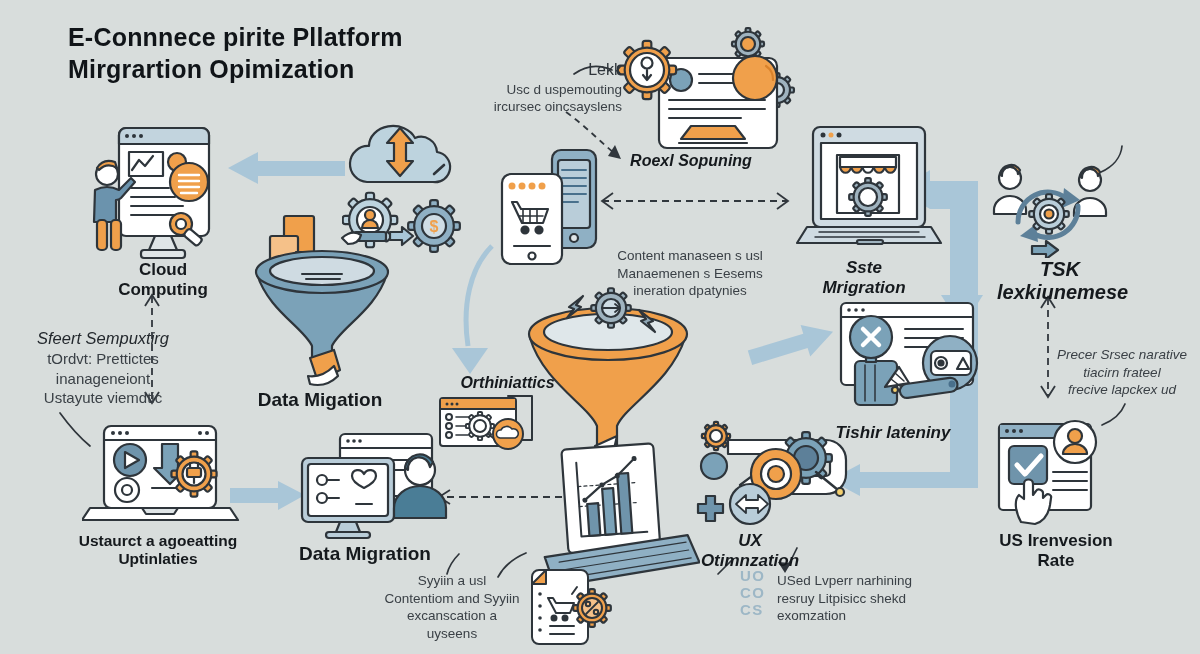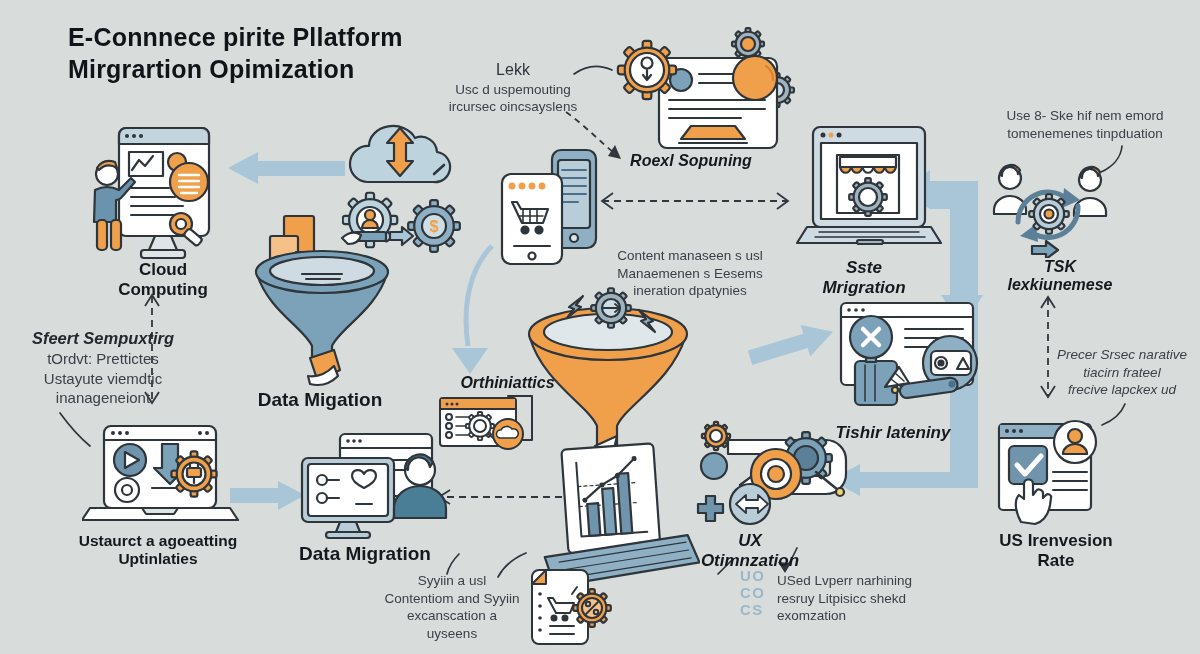--- a/index.html
+++ b/index.html
@@ -11,21 +11,21 @@
   .lbl{position:absolute;z-index:3;font-weight:bold;color:#15191d;text-align:center;
     font-size:17px;line-height:1.15;}
   .lbl.i{font-style:italic;}
   .lbl.big{font-size:19px;}
   .ann{position:absolute;z-index:3;color:#3a4046;font-size:13.5px;line-height:1.3;text-align:center;}
   .ann .l0{font-size:16px;color:#2f353b;}
   .ann.italic{font-style:italic;}
   .ann.left{text-align:left;}
   .title{position:absolute;z-index:3;font-weight:bold;font-size:25px;line-height:1.26;
     color:#101418;letter-spacing:.2px;}
-  .leftmid .l0{font-weight:bold;font-style:italic;font-size:16.5px;color:#23282d;}
+  .leftmid .l0{font-weight:normal;font-style:italic;font-size:16.5px;color:#23282d;}
   .leftmid{font-size:15px;}
   .ucs{position:absolute;z-index:3;font-weight:bold;font-size:15px;line-height:1.12;
     color:#9db7c6;letter-spacing:1.5px;text-align:left;}
 </style>
 </head>
 <body>
 
 <div class="canvas">
 
   <svg class="conn" width="1200" height="654">
@@ -436,44 +436,40 @@
       <circle cx="72" cy="44" r="15" fill="#f0a04b"></circle>
       <path d="M64,48 a4,4 0 0 1 1,-8 a6,5 0 0 1 11,-1 a4,4 0 0 1 3,9 z" fill="#fff" stroke-width="1.6"></path>
     </svg>
   </div>
 
   <div class="lbl" style="left:93px;top:260px;width:140px;">Cloud Computing</div>
   <div class="lbl big" style="left:240px;top:389px;width:160px;">Data Migation</div>
   <div class="lbl i" style="left:450px;top:374px;width:115px;font-size:16px;">Orthiniattics</div>
   <div class="lbl i" style="left:626px;top:152px;width:130px;font-size:16px;">Roexl Sopuning</div>
   <div class="lbl i" style="left:806px;top:258px;width:116px;text-align:center;">Sste Mrigration</div>
-  <div class="lbl i" style="left:997px;top:258px;width:126px;font-size:16px;text-align:center;">TSK lexkiunemese</div>
+  <div class="lbl i" style="left:997px;top:258px;width:126px;font-size:20px;text-align:center;">TSK lexkiunemese</div>
   <div class="lbl i" style="left:830px;top:423px;width:126px;">Tishir lateniny</div>
   <div class="lbl i" style="left:692px;top:531px;width:116px;">UX Otimnzation</div>
   <div class="lbl" style="left:988px;top:531px;width:136px;">US Irenvesion Rate</div>
   <div class="lbl big" style="left:295px;top:543px;width:140px;">Data Migration</div>
   <div class="lbl" style="left:78px;top:532px;width:160px;font-size:15.5px;">
     <div>Ustaurct a agoeatting</div>
     <div>Uptinlaties</div>
   </div>
 
-  <div class="ann" style="left:428px;top:60px;width:170px;">
+  <div class="ann" style="left:452px;top:60px;width:170px;text-align:right;">
     <div class="l0">Lekk</div>
     <div>Usc d uspemouting</div>
     <div>ircursec oincsayslens</div>
   </div>
-  <div class="ann" style="left:992px;top:107px;width:186px;">
-    <div>Use 8- Ske hif nem emord</div>
-    <div>tomenemenes tinpduation</div>
-  </div>
   <div class="ann leftmid" style="left:8px;top:328px;width:190px;">
     <div class="l0">Sfeert Sempuxtirg</div>
     <div>tOrdvt: Prettictes</div>
+    <div>inanageneiont</div>
     <div>Ustayute viemdtic</div>
-    <div>inanageneiont</div>
   </div>
   <div class="ann" style="left:602px;top:247px;width:176px;">
     <div>Content manaseen s usl</div>
     <div>Manaemenen s Eesems</div>
     <div>ineration dpatynies</div>
   </div>
   <div class="ann italic" style="left:1048px;top:346px;width:148px;">
     <div>Precer Srsec narative</div>
     <div>tiacirn frateel</div>
     <div>frecive lapckex ud</div>

